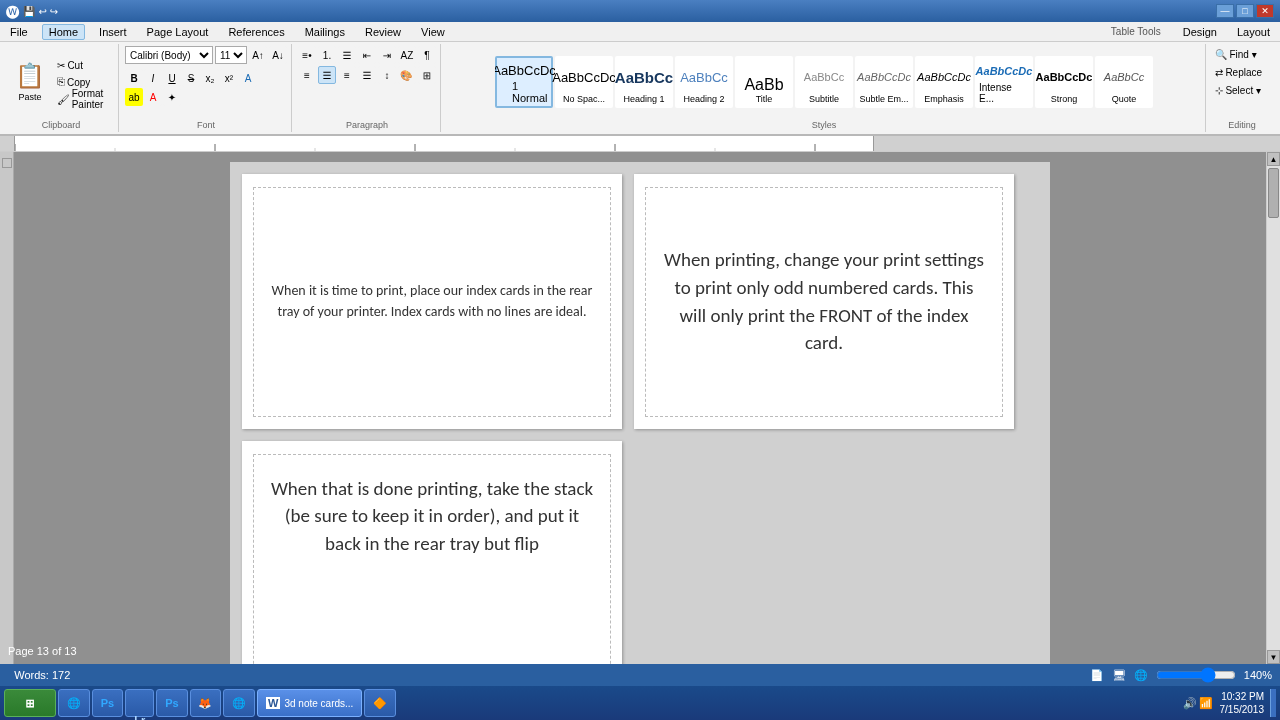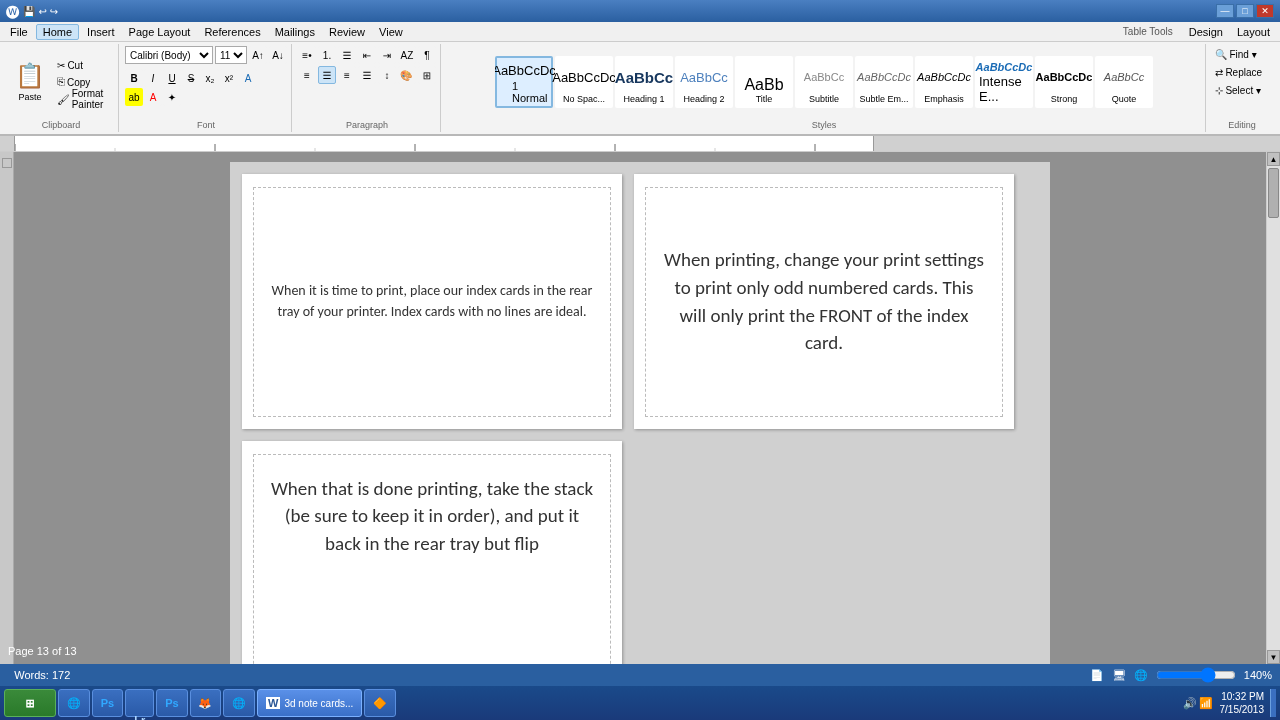--- a/index.html
+++ b/index.html
@@ -22,21 +22,21 @@
     .title-bar-btn { width: 18px; height: 14px; background: #6a9fd8; border: 1px solid #3a6fa8; font-size: 9px; display: flex; align-items: center; justify-content: center; cursor: pointer; color: white; }
 
     
     .menu-bar {
       height: 20px;
       background: #f0f0f0;
       display: flex;
       align-items: center;
       border-bottom: 1px solid #ccc;
       padding: 0 4px;
-      gap: 2px;
+      gap: 8px;
     }
     .menu-item {
       padding: 1px 6px;
       font-size: 11px;
       cursor: pointer;
       border-radius: 2px;
     }
     .menu-item.active { background: #cce4f7; border: 1px solid #84b8e0; }
 
     
@@ -388,21 +388,21 @@
         <div class="style-btn">
           <div class="style-preview" style="font-size:11px; font-style:italic; color:#666;">AaBbCcDc</div>
           <span style="font-size:9px;">Subtle Em...</span>
         </div>
         <div class="style-btn">
           <div class="style-preview" style="font-size:11px; font-style:italic;">AaBbCcDc</div>
           <span style="font-size:9px;">Emphasis</span>
         </div>
         <div class="style-btn">
           <div class="style-preview" style="font-size:11px; color:#1a6bb5; font-weight:bold; font-style:italic;">AaBbCcDc</div>
-          <span style="font-size:13px;">Intense E...</span>
+          <span style="font-size:10px;">Intense E...</span>
         </div>
         <div class="style-btn">
           <div class="style-preview" style="font-size:11px; font-weight:bold;">AaBbCcDc</div>
           <span style="font-size:9px;">Strong</span>
         </div>
         <div class="style-btn">
           <div class="style-preview" style="font-size:11px; font-style:italic; color:#555;">AaBbCc</div>
           <span style="font-size:9px;">Quote</span>
         </div>
       </div>

